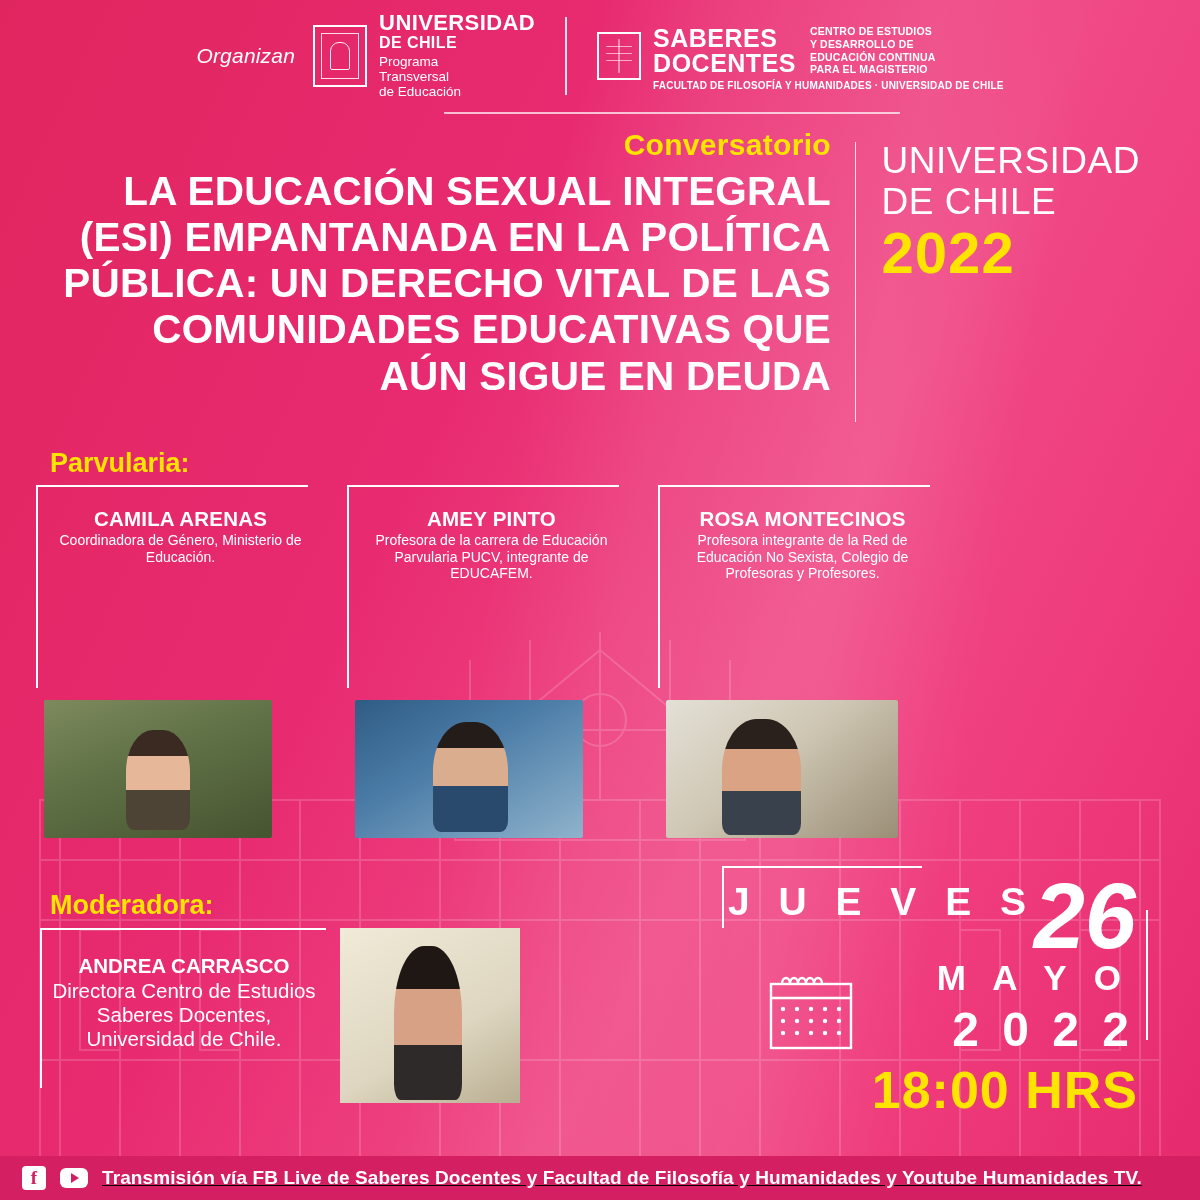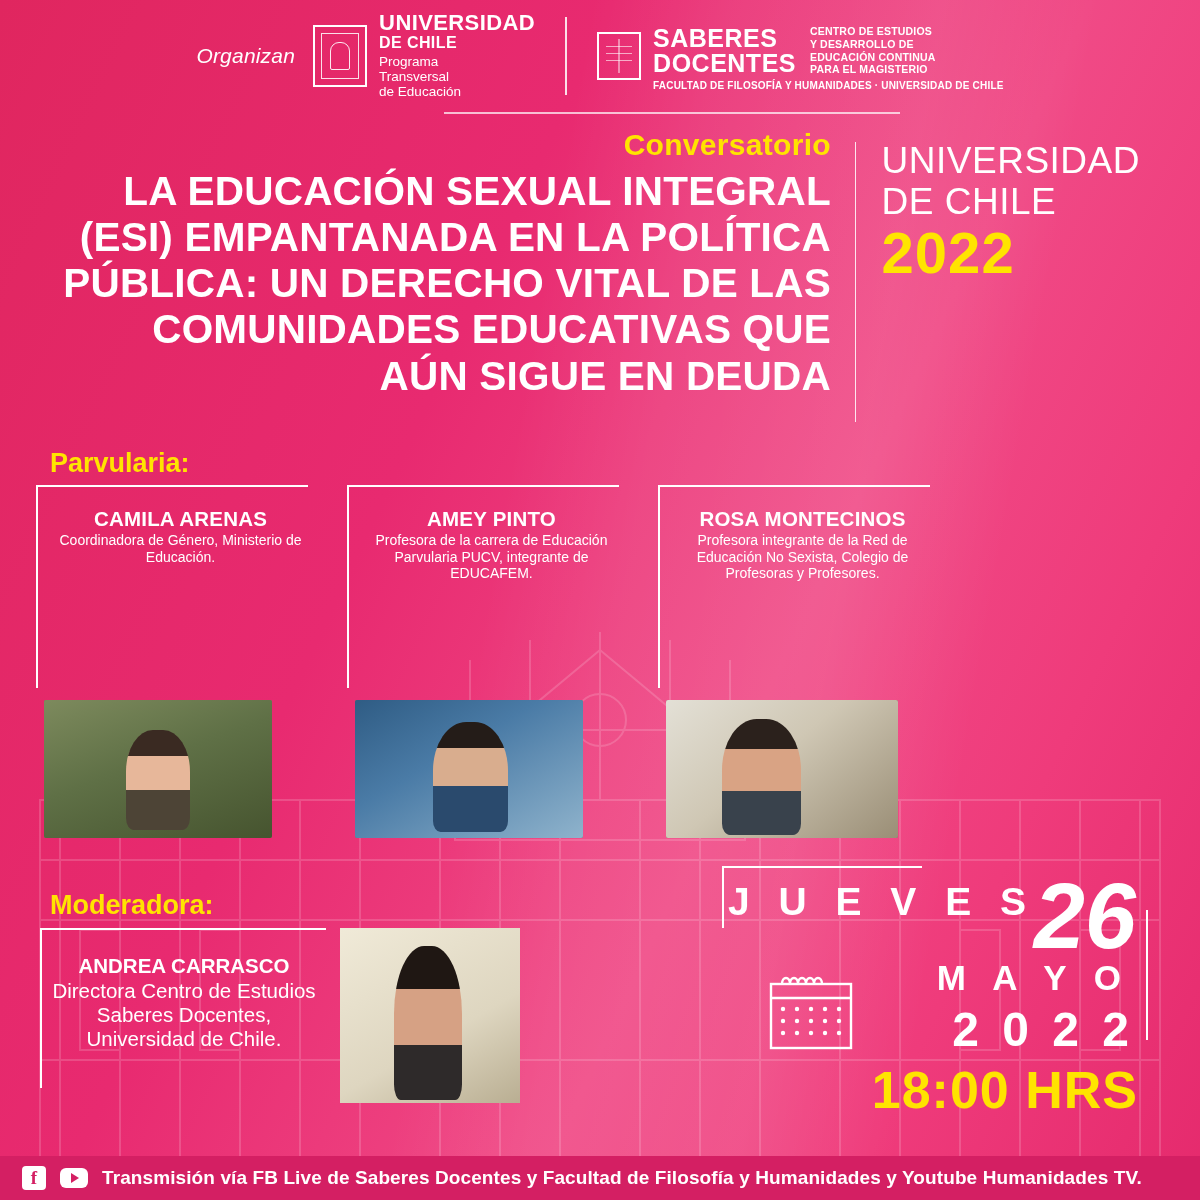--- a/index.html
+++ b/index.html
@@ -236,20 +236,21 @@
   .date-frame-right {
     position:absolute; right:-6px; top:30px; width:2px; height:130px; background:#fff;
   }
 
   
   .footer {
     position:absolute; left:0; right:0; bottom:0; height:44px;
     background:#d41f63;
     display:flex; align-items:center; gap:14px;
     padding:0 22px;
+    text-decoration:underline;
   }
   .fb-icon {
     width:24px; height:24px; background:#fff; border-radius:4px; flex:none;
     position:relative;
   }
   .fb-icon:after{
     content:"f"; position:absolute; left:50%; top:49%; transform:translate(-50%,-50%);
     color:#d41f63; font-weight:bold; font-size:19px; font-family:"Liberation Serif", serif;
   }
   .yt-icon {

